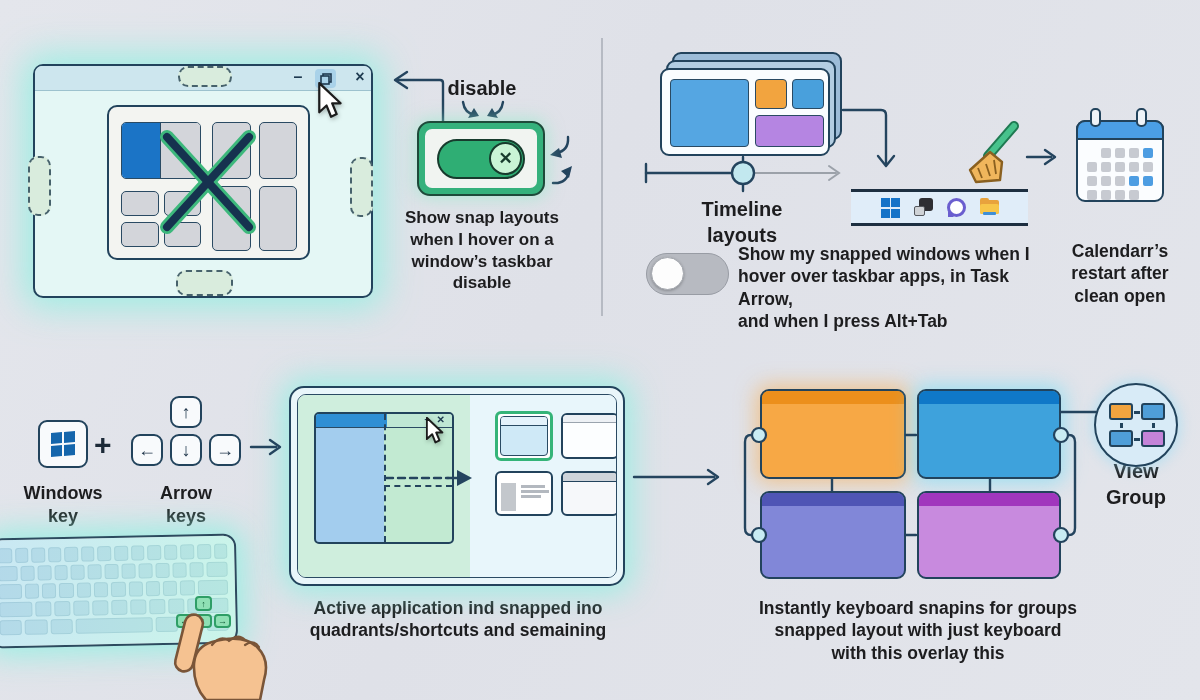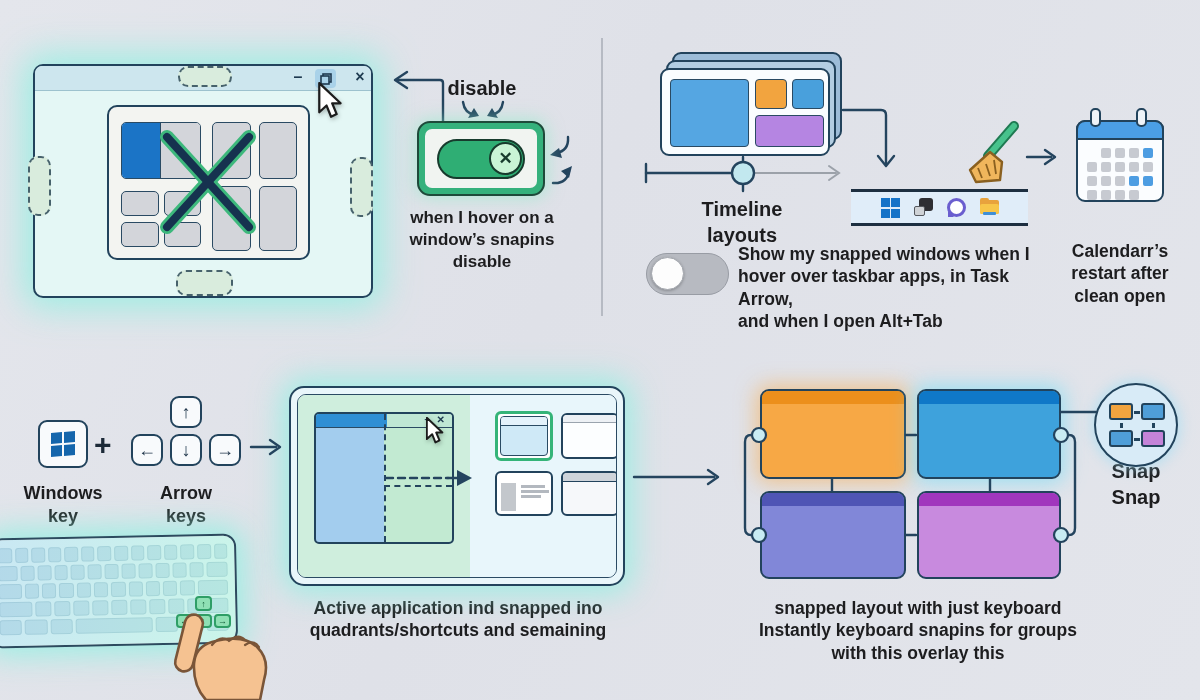--- a/index.html
+++ b/index.html
@@ -271,22 +271,23 @@
 
   <div class="abs cap disable-label">disable</div>
   <div class="abs toggle-card">
     <div class="inner">
       <div class="toggle-on">
         <div class="knob">✕</div>
       </div>
     </div>
   </div>
   <div class="abs cap caption1">
+    <div>Show snap layouts</div>
     <div>when I hover on a</div>
-    <div>window’s snapins</div>
+    <div>window’s taskbar</div>
     <div>disable</div>
   </div>
 
   <div class="abs stackwin sw-back2"></div>
   <div class="abs stackwin sw-back1"></div>
   <div class="abs stackwin sw-front">
     <div class="sw-rect" style="left:8px;top:9px;width:79px;height:68px;background:#55a6e2;"></div>
     <div class="sw-rect" style="left:93px;top:9px;width:32px;height:30px;background:#f2a43f;"></div>
     <div class="sw-rect" style="left:130px;top:9px;width:32px;height:30px;background:#49a0dc;"></div>
     <div class="sw-rect" style="left:93px;top:45px;width:69px;height:32px;background:#b585e2;"></div>
@@ -317,21 +318,21 @@
         <div class="folder-strip"></div>
     </div>
   </div>
 
   <div class="abs toggle-off">
     <div class="knob"></div>
   </div>
   <div class="abs cap caption2">
     <div>Show my snapped windows when I</div>
     <div>hover over taskbar apps, in Task Arrow,</div>
-    <div>and when I open Alt+Tab</div>
+    <div>and when I press Alt+Tab</div>
   </div>
 
   <svg class="abs broom" width="62" height="68" viewBox="0 0 62 68">
     <path d="M52 6 L26 36" stroke="#1f7a52" stroke-width="10" stroke-linecap="round"></path>
     <path d="M52 6 L26 36" stroke="#47c28c" stroke-width="6" stroke-linecap="round"></path>
     <path d="M28 32 L8 50 L14 62 L38 60 L40 42 Z" fill="#f0b65c" stroke="#8a6020" stroke-width="2.4" stroke-linejoin="round"></path>
     <path d="M16 48 L20 58 M24 44 L28 56 M32 40 L34 54" stroke="#8a6020" stroke-width="1.8" fill="none"></path>
   </svg>
 
   <div class="abs calendar">
@@ -526,20 +527,20 @@
   <div class="abs snap-circle">
     <div class="mini-rect" style="left:13px;top:18px;background:#f2a43f;"></div>
     <div class="mini-rect" style="left:45px;top:18px;background:#4f9ed8;"></div>
     <div class="mini-rect" style="left:13px;top:45px;background:#4f9ed8;"></div>
     <div class="mini-rect" style="left:45px;top:45px;background:#c583d8;"></div>
     <div class="dash" style="left:38px;top:26px;width:6px;height:2.5px;"></div>
     <div class="dash" style="left:38px;top:53px;width:6px;height:2.5px;"></div>
     <div class="dash" style="left:24px;top:38px;width:2.5px;height:5px;"></div>
     <div class="dash" style="left:56px;top:38px;width:2.5px;height:5px;"></div>
   </div>
-  <div class="abs cap snap-label">Snap Snap</div>
+  <div class="abs cap snap-label">View Group</div>
   <div class="abs cap caption5">
+    <div>Instantly keyboard snapins for groups</div>
     <div>snapped layout with just keyboard</div>
-    <div>Instantly keyboard snapins for groups</div>
     <div>with this overlay this</div>
   </div>
 
 </div>
 
 </body></html>

